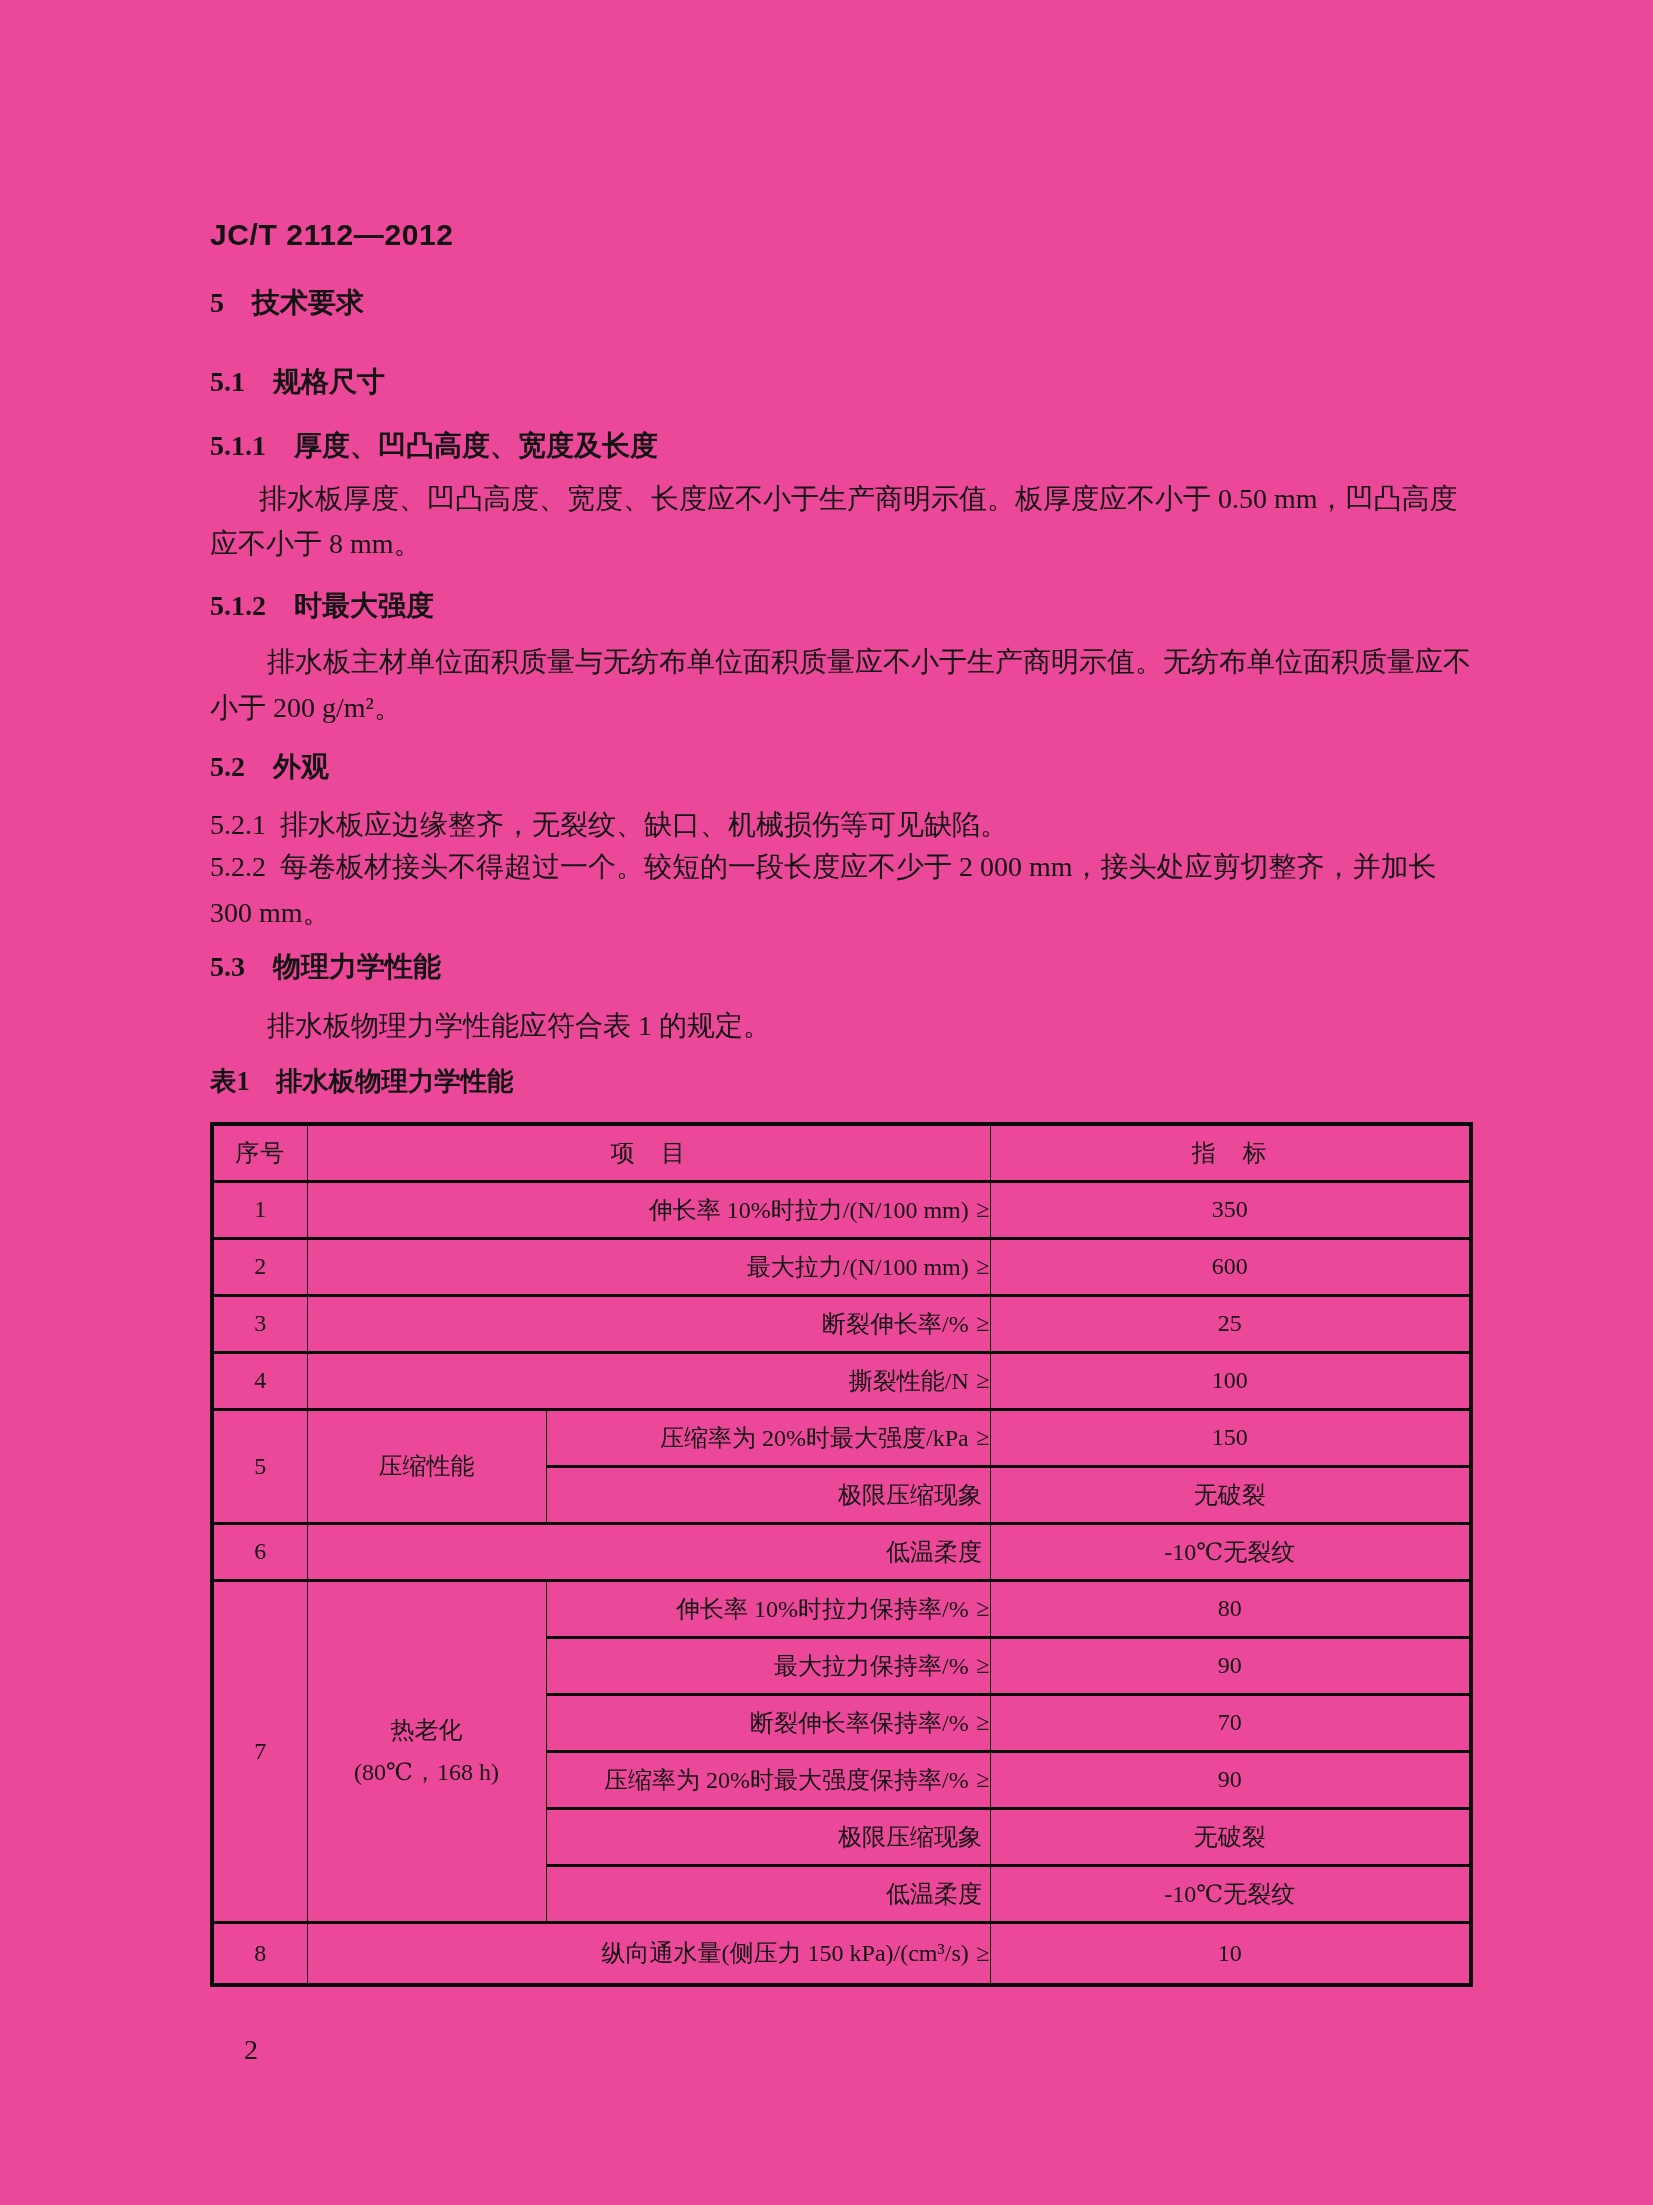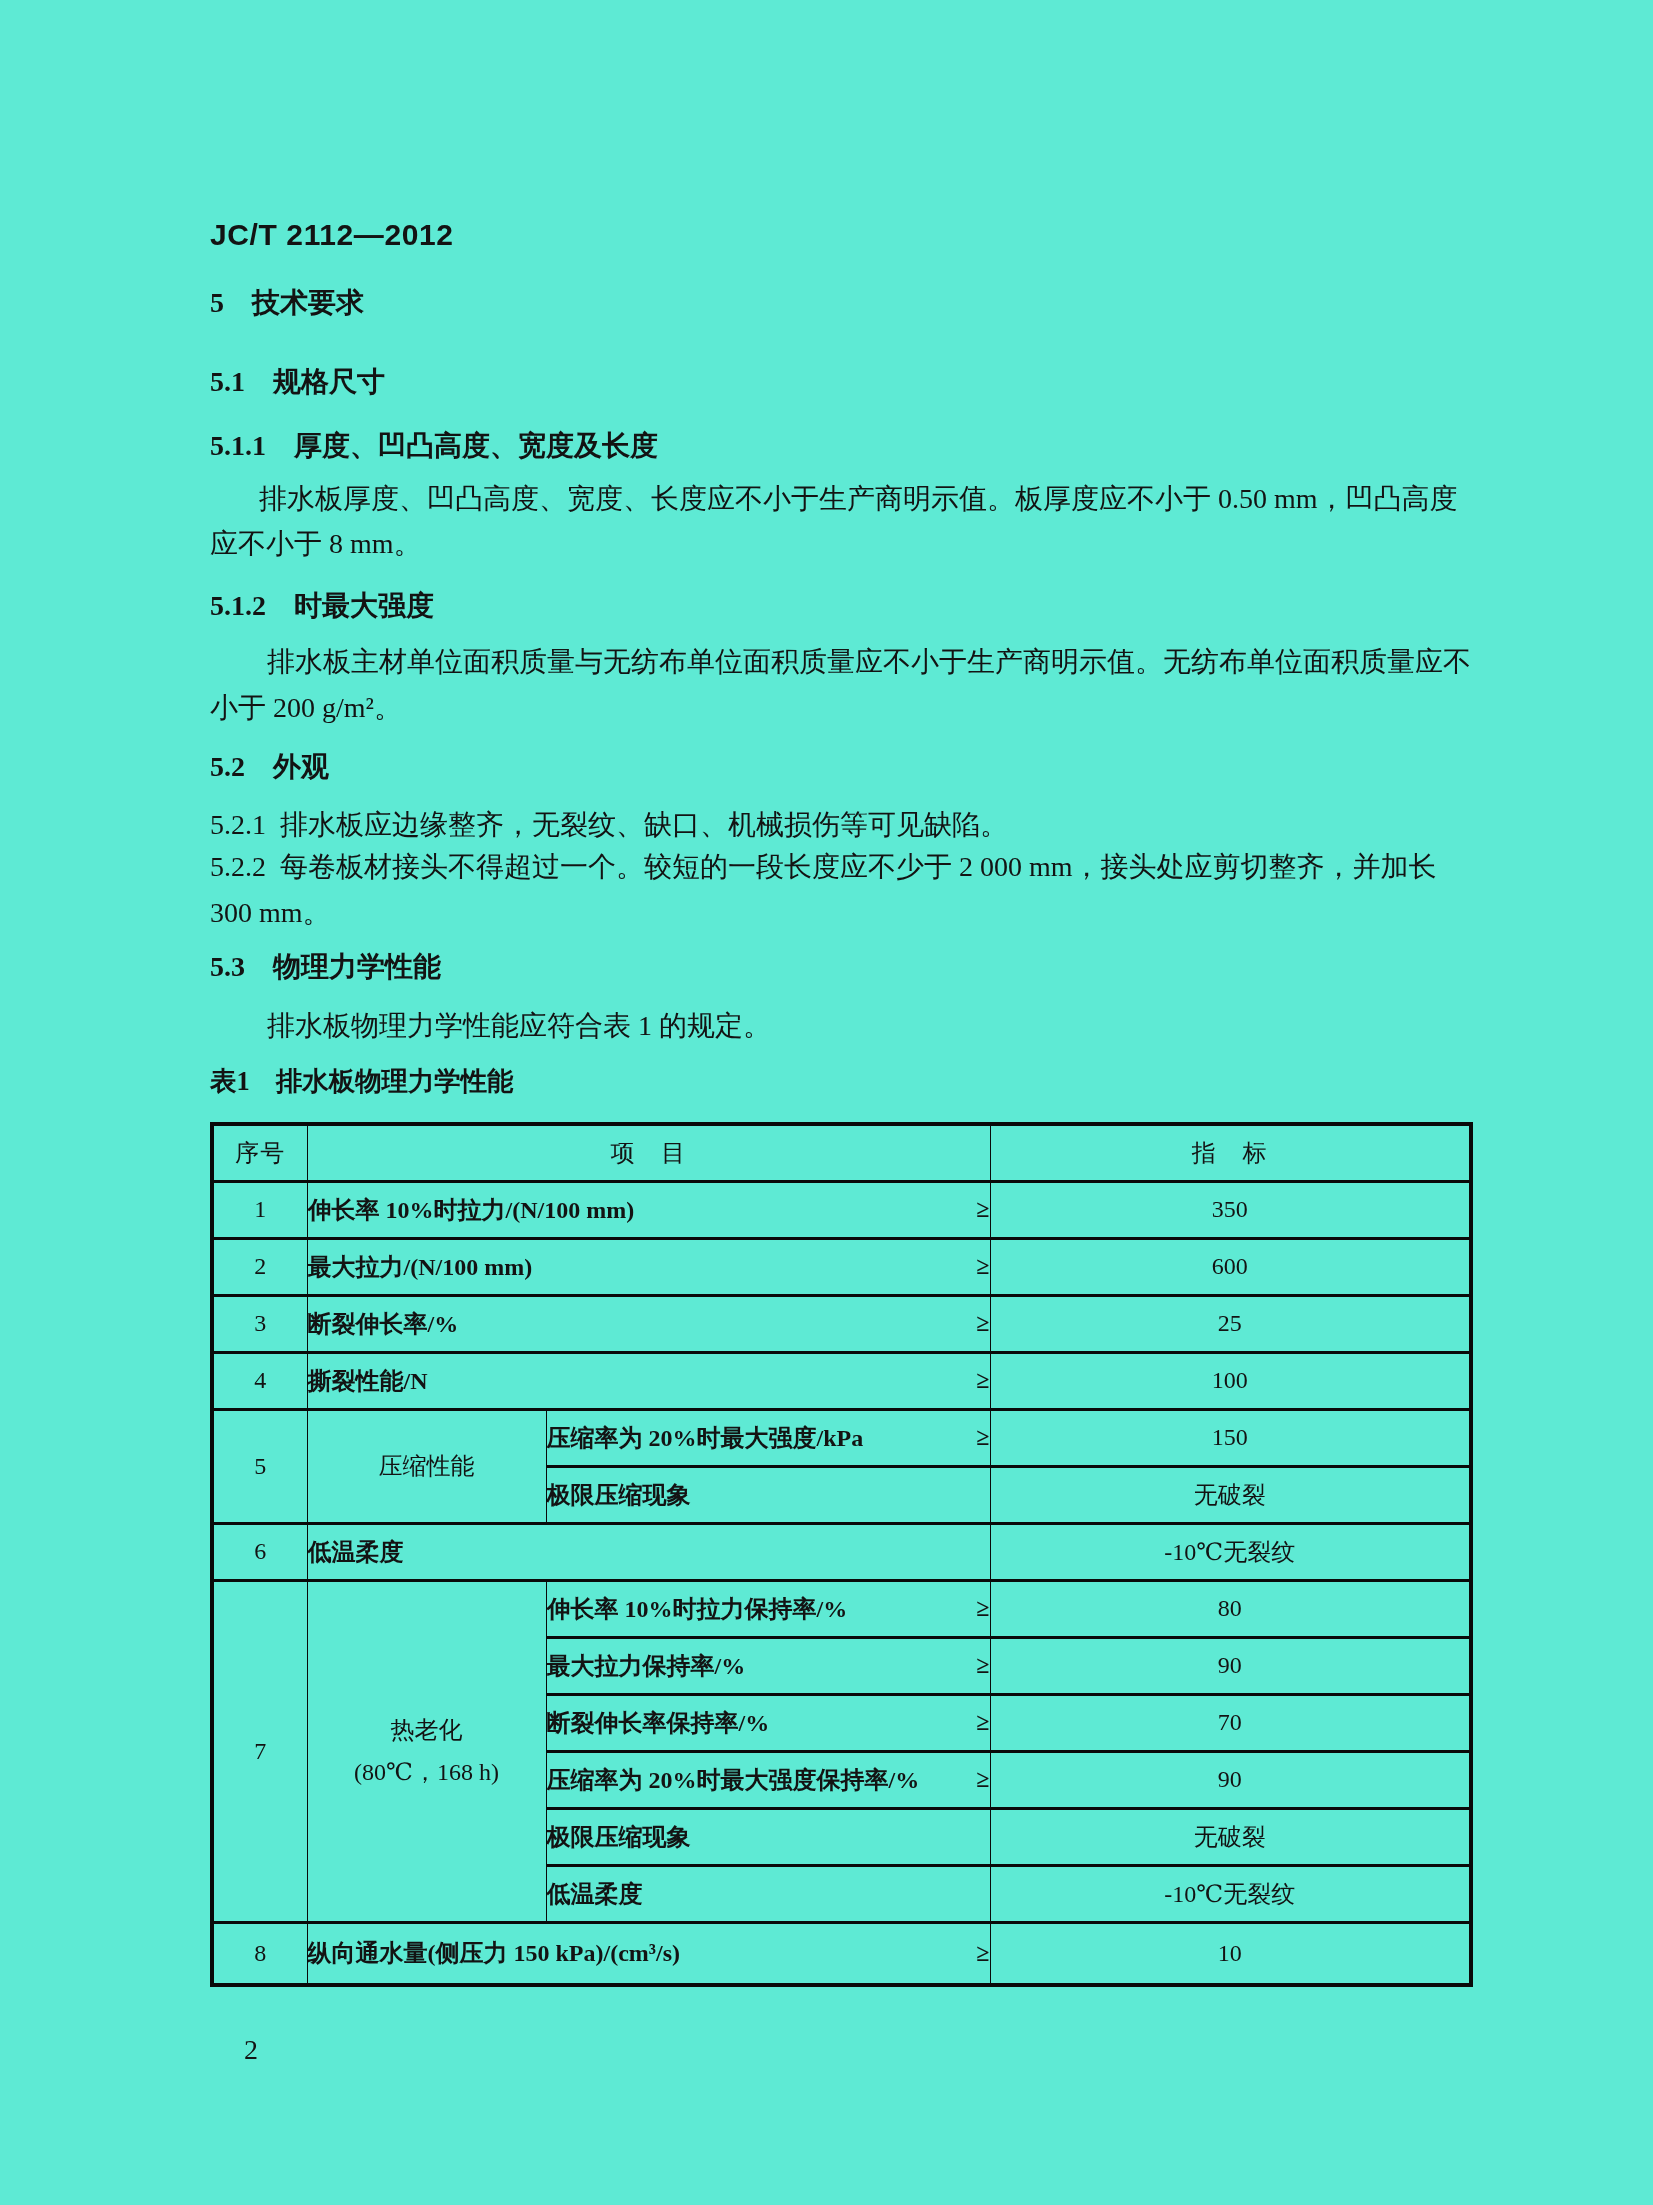--- a/index.html
+++ b/index.html
@@ -4,21 +4,21 @@
 <style>
   html, body {
     margin: 0;
     padding: 0;
     background: #ffffff;
   }
   .page {
     position: relative;
     width: 1654px;
     height: 2205px;
-    background: #5eead4;
+    background: #ec4899;
     color: #131313;
     font-family: "Liberation Serif", "DejaVu Serif", serif;
     overflow: hidden;
   }
   .abs { position: absolute; }
 
   
   .doc-code {
     left: 210px; top: 218px;
     font-family: "Liberation Sans", "DejaVu Sans", sans-serif;
@@ -77,24 +77,23 @@
     text-align: center;
     font-size: 25px;
     letter-spacing: 1.3px;
   }
   td.c-no { text-align: center; }
   td.c-val { text-align: center; margin-left: 44px; }
   td.c-group { text-align: center; }
   td.c-item { padding: 0 16.4px 0 8.8px; }
   .item-flex {
     display: flex;
-    justify-content: space-between;
+    justify-content: flex-end;
     align-items: center;
     width: 100%;
-    font-weight: bold;
   }
   .item-flex .gte { margin-left: 7.6px; }
   .group-line2 { margin-top: 10px; }
 
   
   .page-num {
     left: 244px; top: 2034px;
     font-size: 28px;
   }
 </style>

